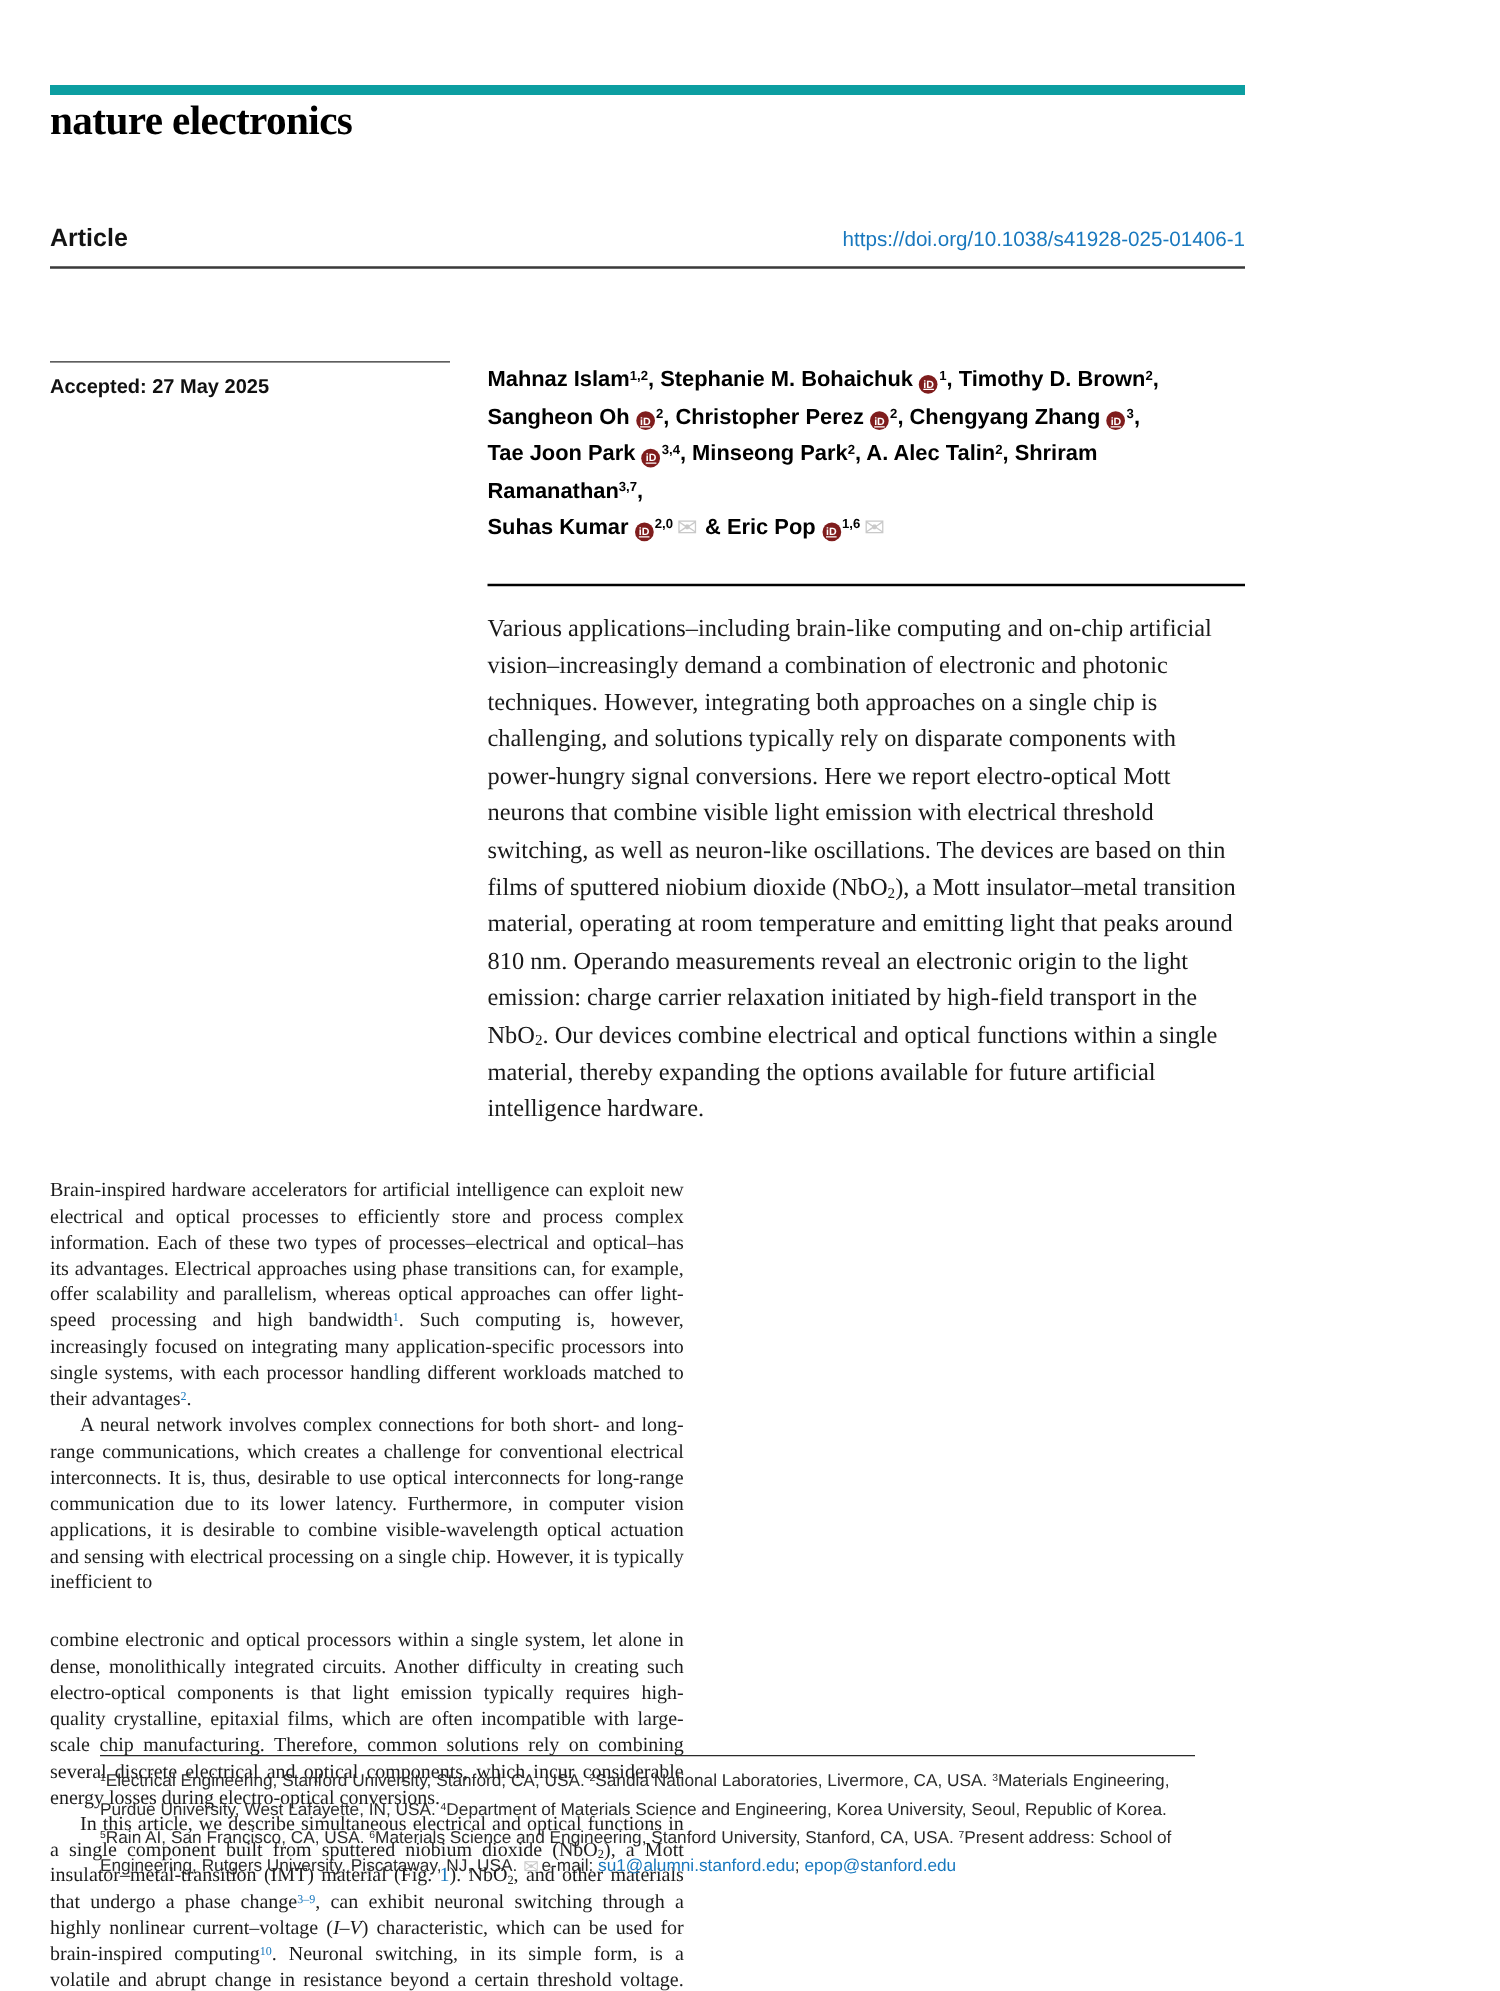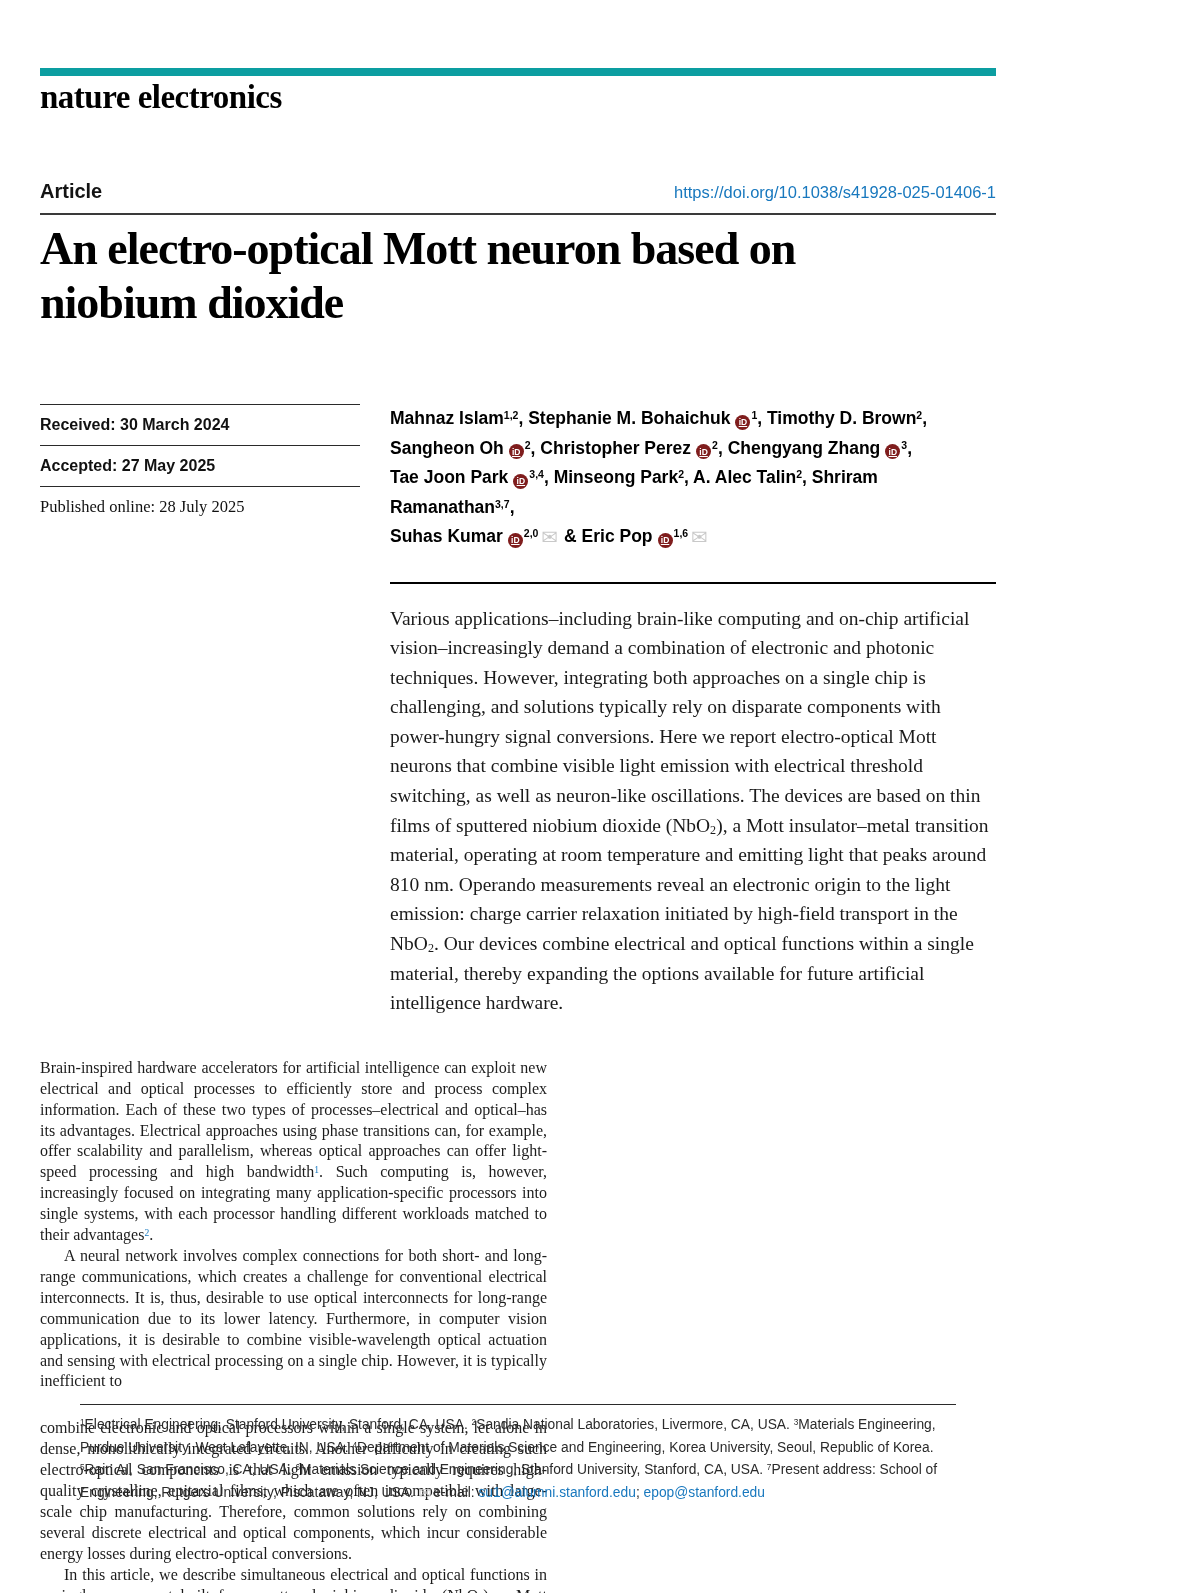--- a/index.html
+++ b/index.html
@@ -64,30 +64,24 @@
 
   <div class="teal-bar"></div>
   <div class="masthead">nature electronics</div>
 
   <div class="article-row">
     <div class="article-label">Article</div>
     <a class="doi-link">https://doi.org/10.1038/s41928-025-01406-1</a>
   </div>
   <div class="title-rule"></div>
 
-  <h1 class="title">
-    <div>An electro-optical Mott neuron based on</div>
-    <div>niobium dioxide</div>
-  </h1>
 
   <div class="meta-section">
     <div class="meta-left">
-      <div class="meta-row">Received: 30 March 2024</div>
       <div class="meta-row">Accepted: 27 May 2025</div>
-      <div class="meta-row serif">Published online: 28 July 2025</div>
     </div>
 
     <div class="meta-right">
       <div class="author-list">
         <div class="author-line">Mahnaz Islam<sup>1,2</sup>, Stephanie M. Bohaichuk<span class="orcid-icon">iD</span><sup>1</sup>, Timothy D. Brown<sup>2</sup>,</div>
         <div class="author-line">Sangheon Oh<span class="orcid-icon">iD</span><sup>2</sup>, Christopher Perez<span class="orcid-icon">iD</span><sup>2</sup>, Chengyang Zhang<span class="orcid-icon">iD</span><sup>3</sup>,</div>
         <div class="author-line">Tae Joon Park<span class="orcid-icon">iD</span><sup>3,4</sup>, Minseong Park<sup>2</sup>, A. Alec Talin<sup>2</sup>, Shriram Ramanathan<sup>3,7</sup>,</div>
         <div class="author-line">Suhas Kumar<span class="orcid-icon">iD</span><sup>2,0</sup><span class="mail-icon">✉</span> &amp; Eric Pop<span class="orcid-icon">iD</span><sup>1,6</sup><span class="mail-icon">✉</span></div>
       </div>
       <div class="abstract-rule"></div>

